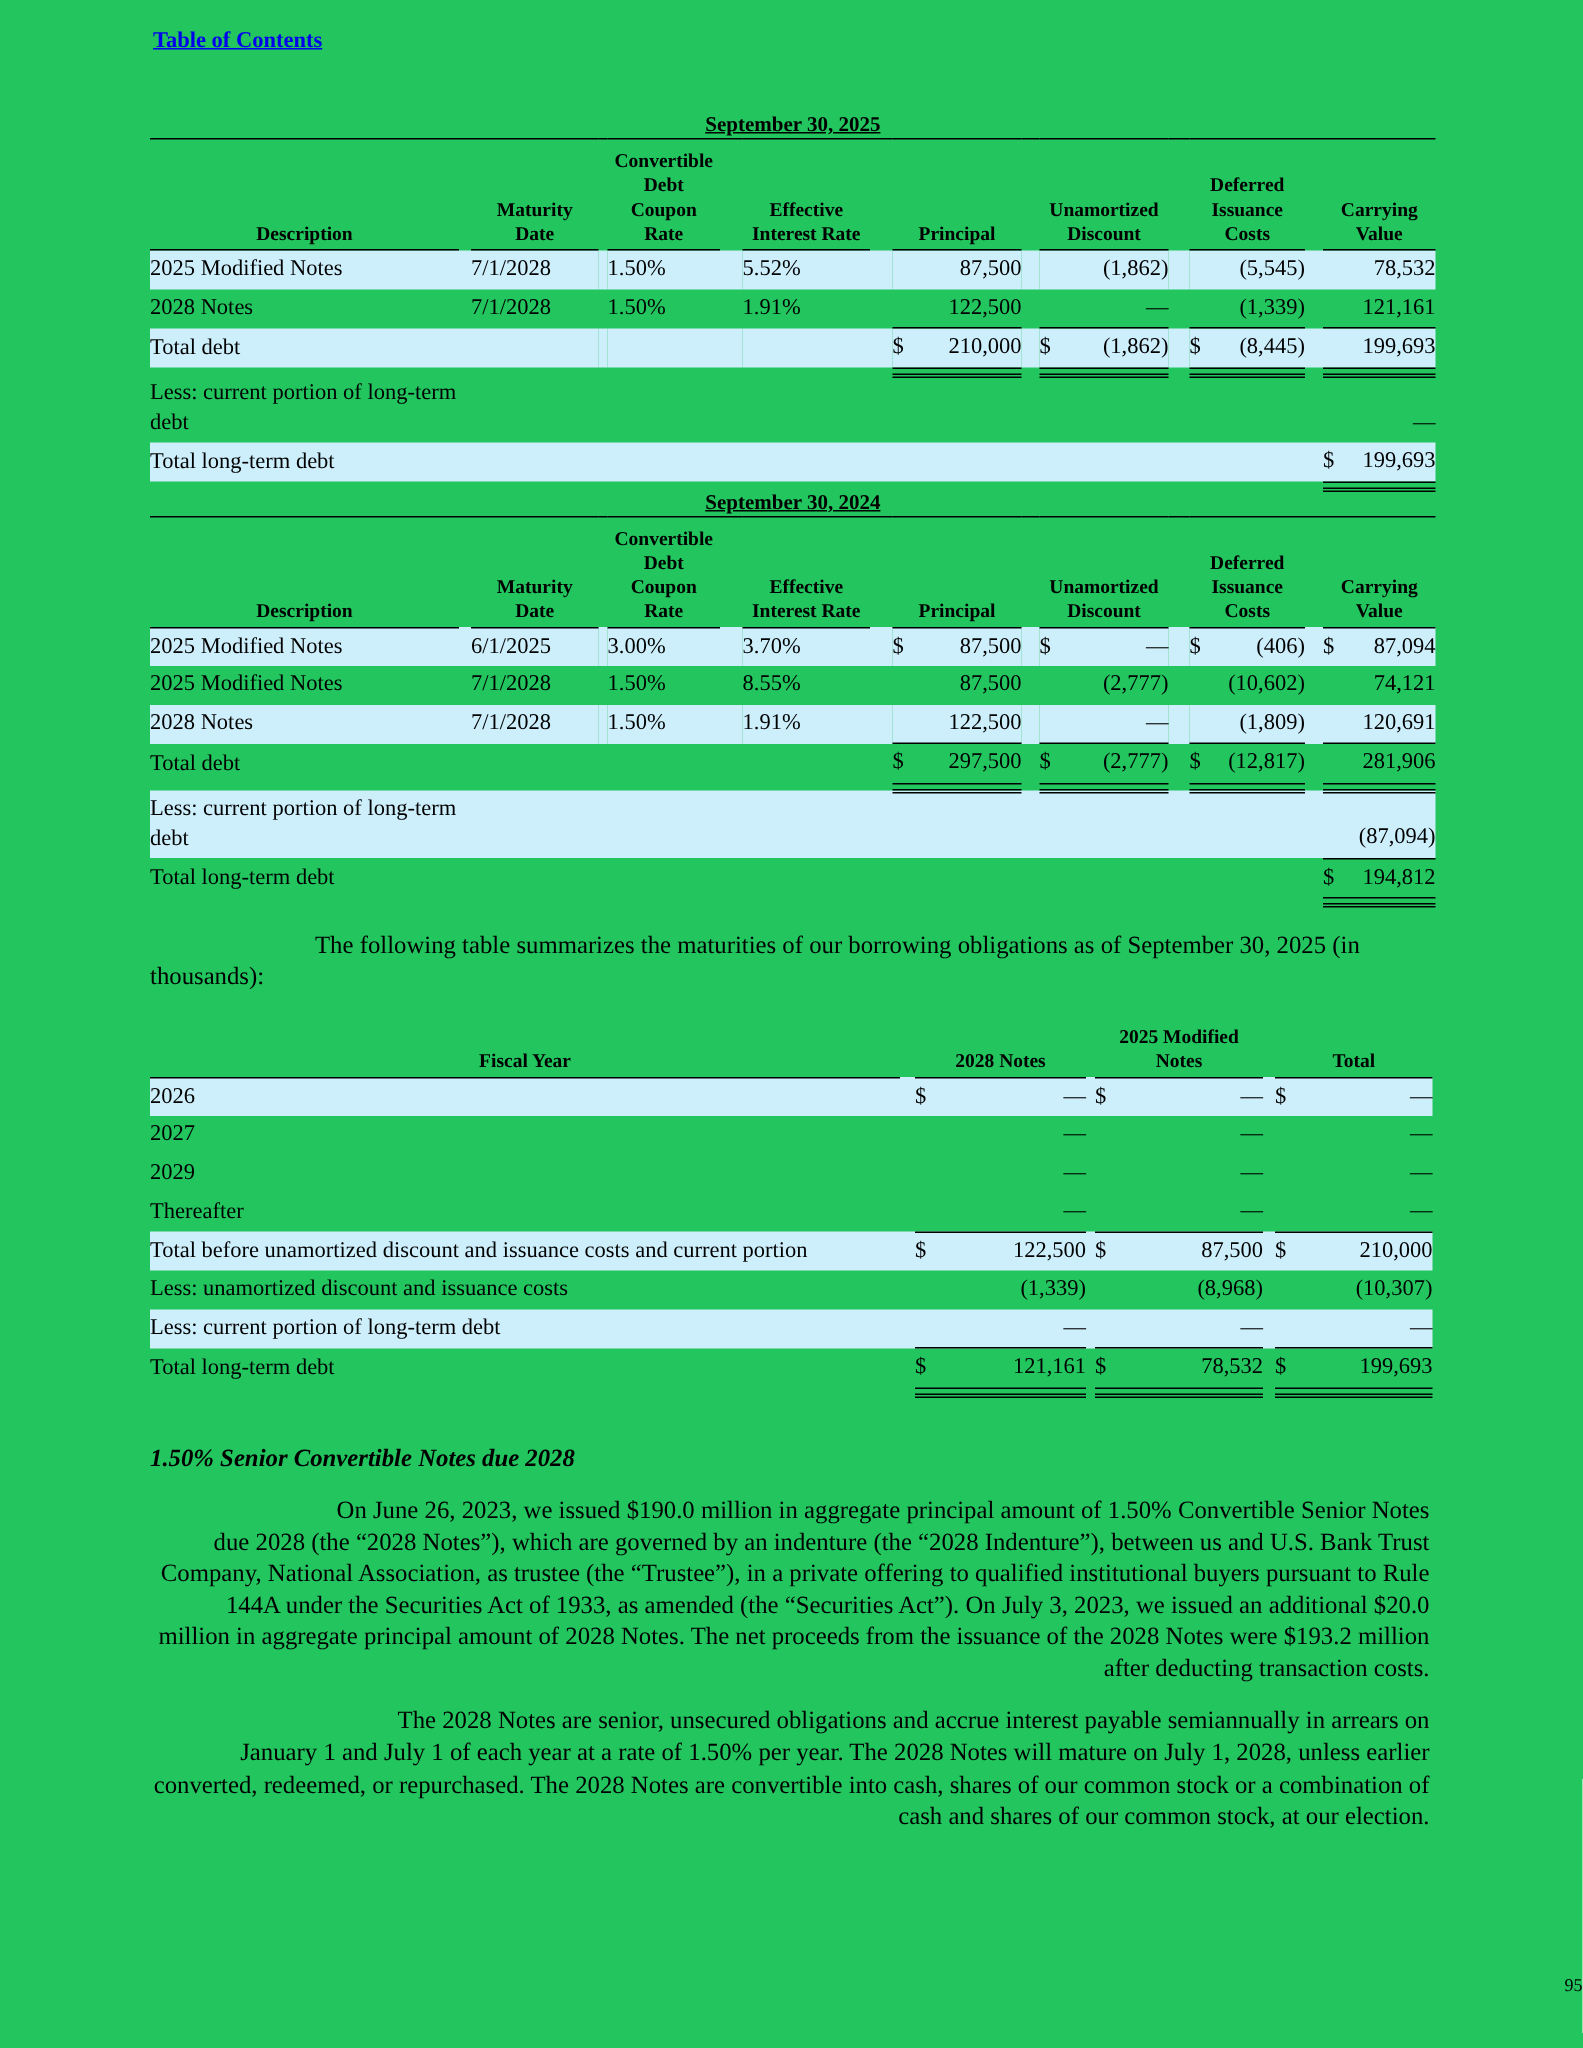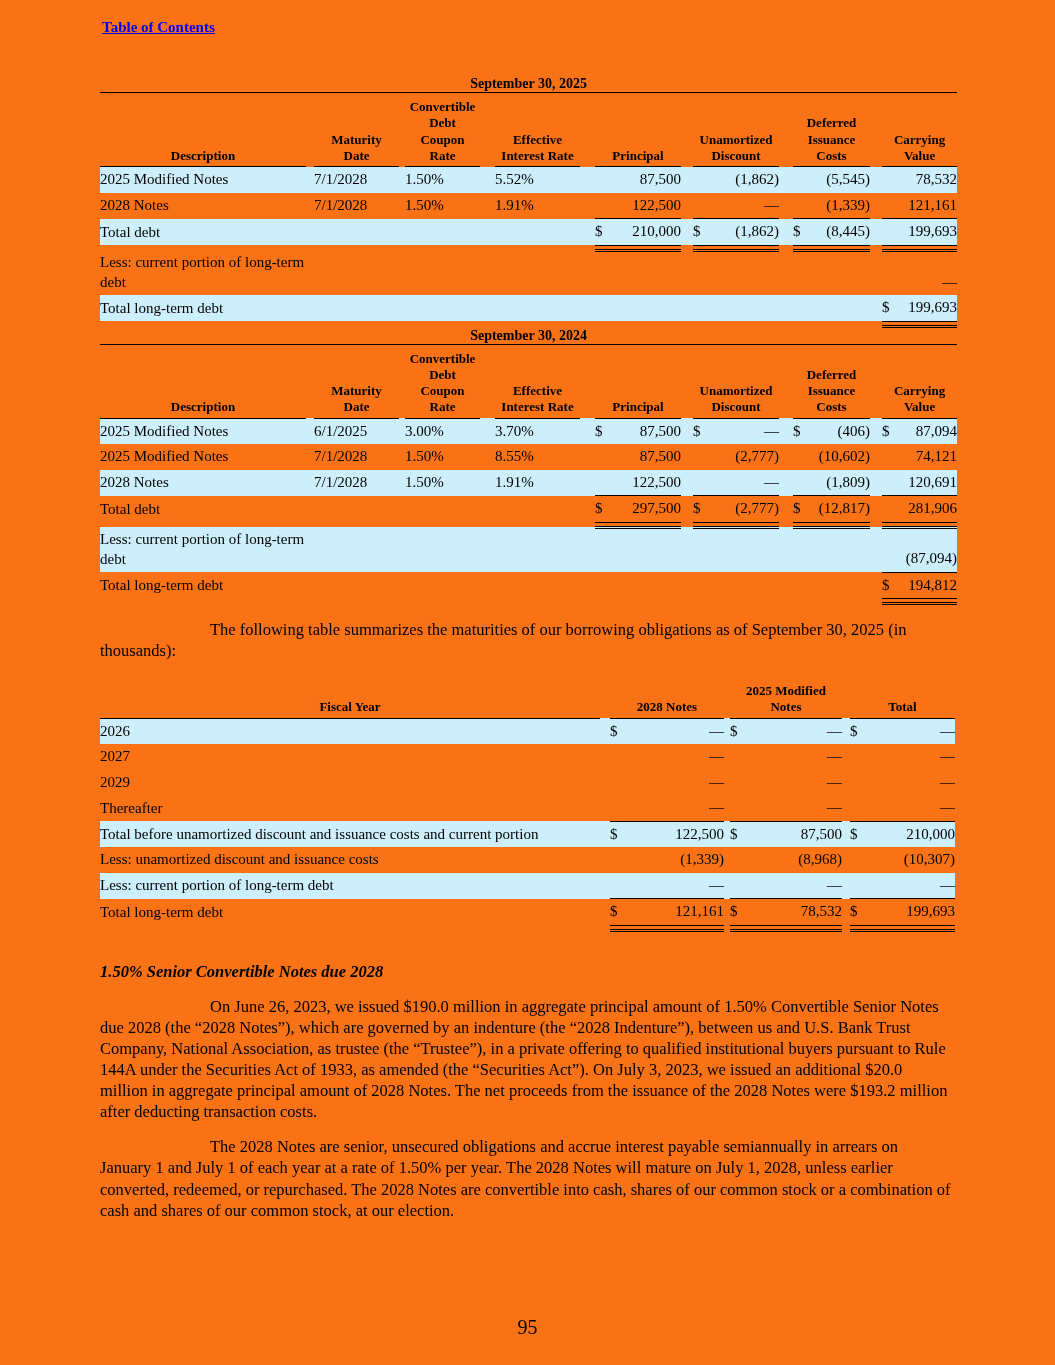--- a/index.html
+++ b/index.html
@@ -1,28 +1,28 @@
 <!DOCTYPE html>
 <html><head>
 <meta charset="utf-8">
 <style>
   html,body { margin:0; padding:0; background:#ffffff; }
   .page {
     position:relative; width:1055px; height:1365px; box-sizing:border-box;
-    padding:18px 102px 0 100px; overflow:hidden; background:#f97316;
+    padding:18px 102px 0 100px; overflow:hidden; background:#22c55e;
     font-family:"Liberation Serif","DejaVu Serif",serif; color:#000;
   }
   
   .toc-wrap { margin:0 0 0 2px; }
   .toc-link { color:#0000ee; font-weight:bold; font-size:15px; text-decoration:underline; cursor:pointer; }
 
   
   table.fin { border-collapse:collapse; table-layout:fixed; width:100%; font-size:15px; }
   table.fin td { padding:0; vertical-align:bottom; word-wrap:break-word; }
-  td.tt { text-align:center; font-weight:bold; font-size:14px; padding-bottom:3px; border-bottom:1px solid #000; }
+  td.tt { text-align:center; font-weight:bold; font-size:14px; padding-bottom:3px; border-bottom:1px solid #000;text-decoration:underline; }
   tr.hdr td.h {
     font-weight:bold; font-size:13px; line-height:1.25; text-align:center;
     vertical-align:bottom; border-bottom:1px solid #000; white-space:pre-line;
     padding:6px 1px 2px 1px;
   }
   tr.data td { padding-top:3px; padding-bottom:3px; line-height:1.3; }
   td.desc { text-align:left; padding-left:6px; }
   td.ctr  { }
   td.num  { text-align:right; padding-right:5px; padding-left:3px; }
   td.num .cur { float:left; }
@@ -31,22 +31,22 @@
   tr.sp td { height:3px; padding:0; line-height:0; font-size:0; }
   tr.sp td.dbl { border-bottom:3px double #000; }
 
   .t1 { margin-top:40px; }
   .t2 { }
   .t3 { margin-top:16px; }
 
   
   .intro { margin:14px 0 0 0; font-size:16.5px; line-height:1.28; text-indent:110px; }
   .subhead { margin:30px 0 12px 0; font-size:16.5px; font-weight:bold; font-style:italic; }
-  .bodyp { margin:14px 0 0 0; font-size:16.5px; line-height:1.28; text-indent:110px; }
-  .pageno { position:absolute; top:1316px; left:0; right:0; text-align:center; font-size:20px; }
+  .bodyp { margin:14px 0 0 0; font-size:16.5px; line-height:1.28; text-indent:110px;text-align:right; }
+  .pageno { position:absolute; top:1316px; left:0; right:0; text-align:right; font-size:12px; }
 </style>
 </head>
 <body>
 
 <div class="page">
 
   <div class="toc-wrap">
     <a class="toc-link" href="#">Table of Contents</a>
   </div>
 

